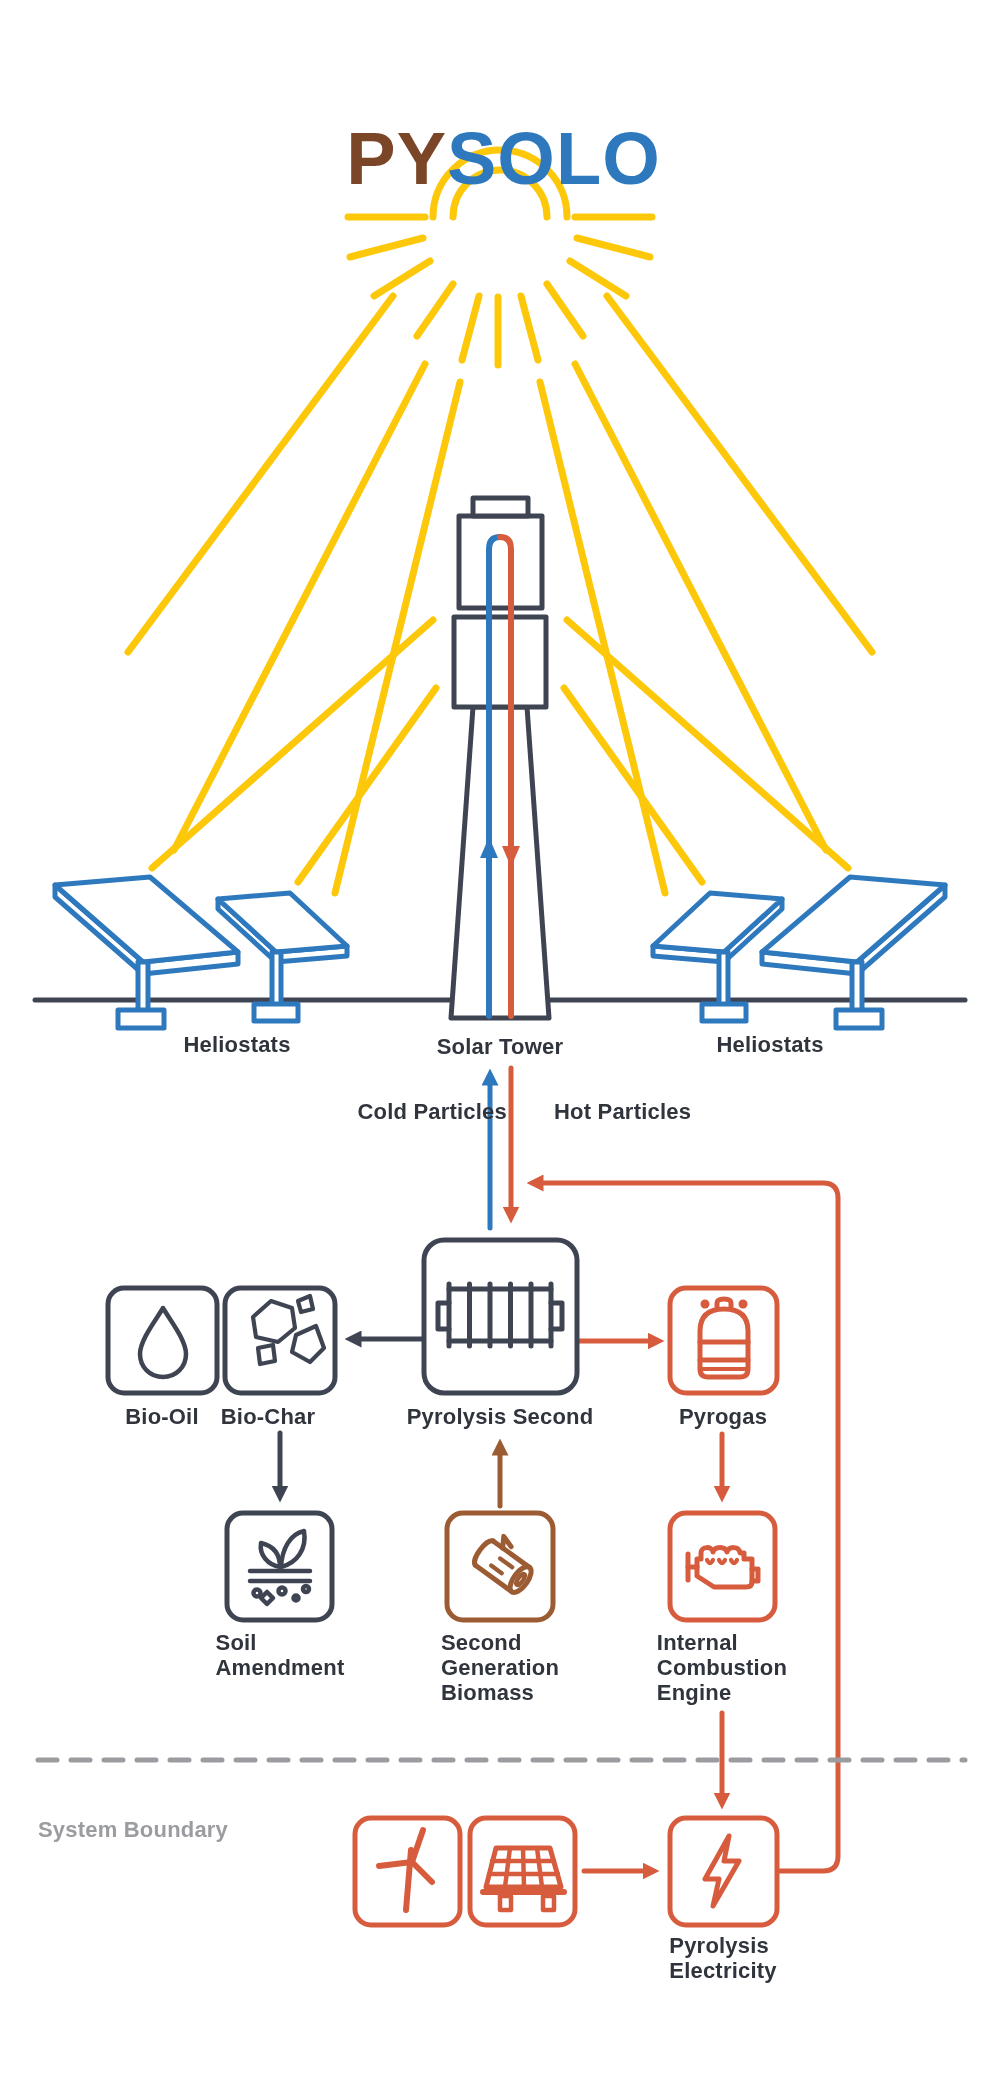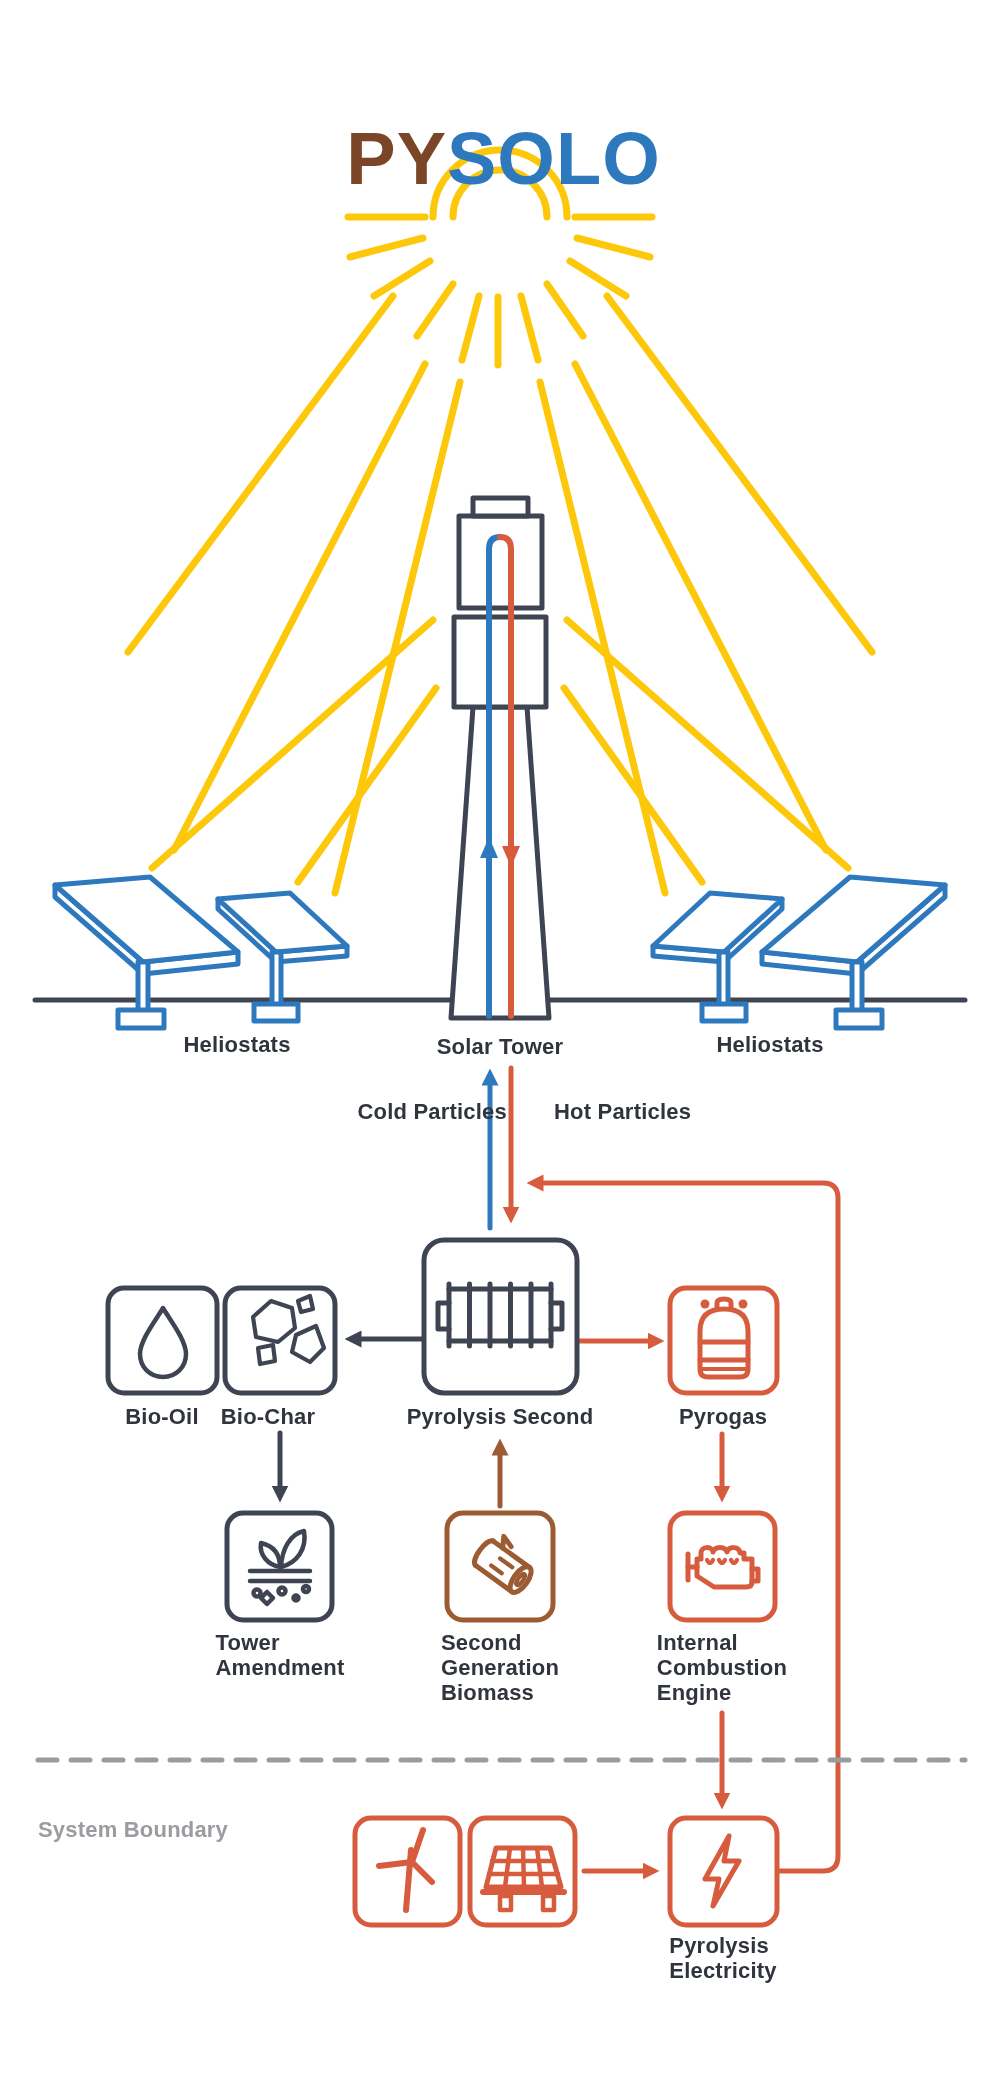--- a/index.html
+++ b/index.html
@@ -250,21 +250,21 @@
   <div class="lbl cx" style="left:770px;top:1032px;">Heliostats</div>
 
   <div class="lbl rt" style="left:477px;top:1099px;">Cold Particles</div>
   <div class="lbl lt" style="left:523px;top:1099px;margin-left:31px;">Hot Particles</div>
 
   <div class="lbl cx" style="left:162px;top:1404px;">Bio-Oil</div>
   <div class="lbl cx" style="left:268px;top:1404px;">Bio-Char</div>
   <div class="lbl cx" style="left:500px;top:1404px;">Pyrolysis Second</div>
   <div class="lbl cx" style="left:723px;top:1404px;">Pyrogas</div>
 
-  <div class="lbl cx" style="left:280px;top:1630px;">Tower
+  <div class="lbl cx" style="left:280px;top:1630px;">Soil
 Amendment</div>
   <div class="lbl cx" style="left:500px;top:1630px;">Second
 Generation
 Biomass</div>
   <div class="lbl cx" style="left:722px;top:1630px;">Internal
 Combustion
 Engine</div>
 
   <div class="lbl gray lt" style="left:38px;top:1774px;">System Boundary</div>
 

